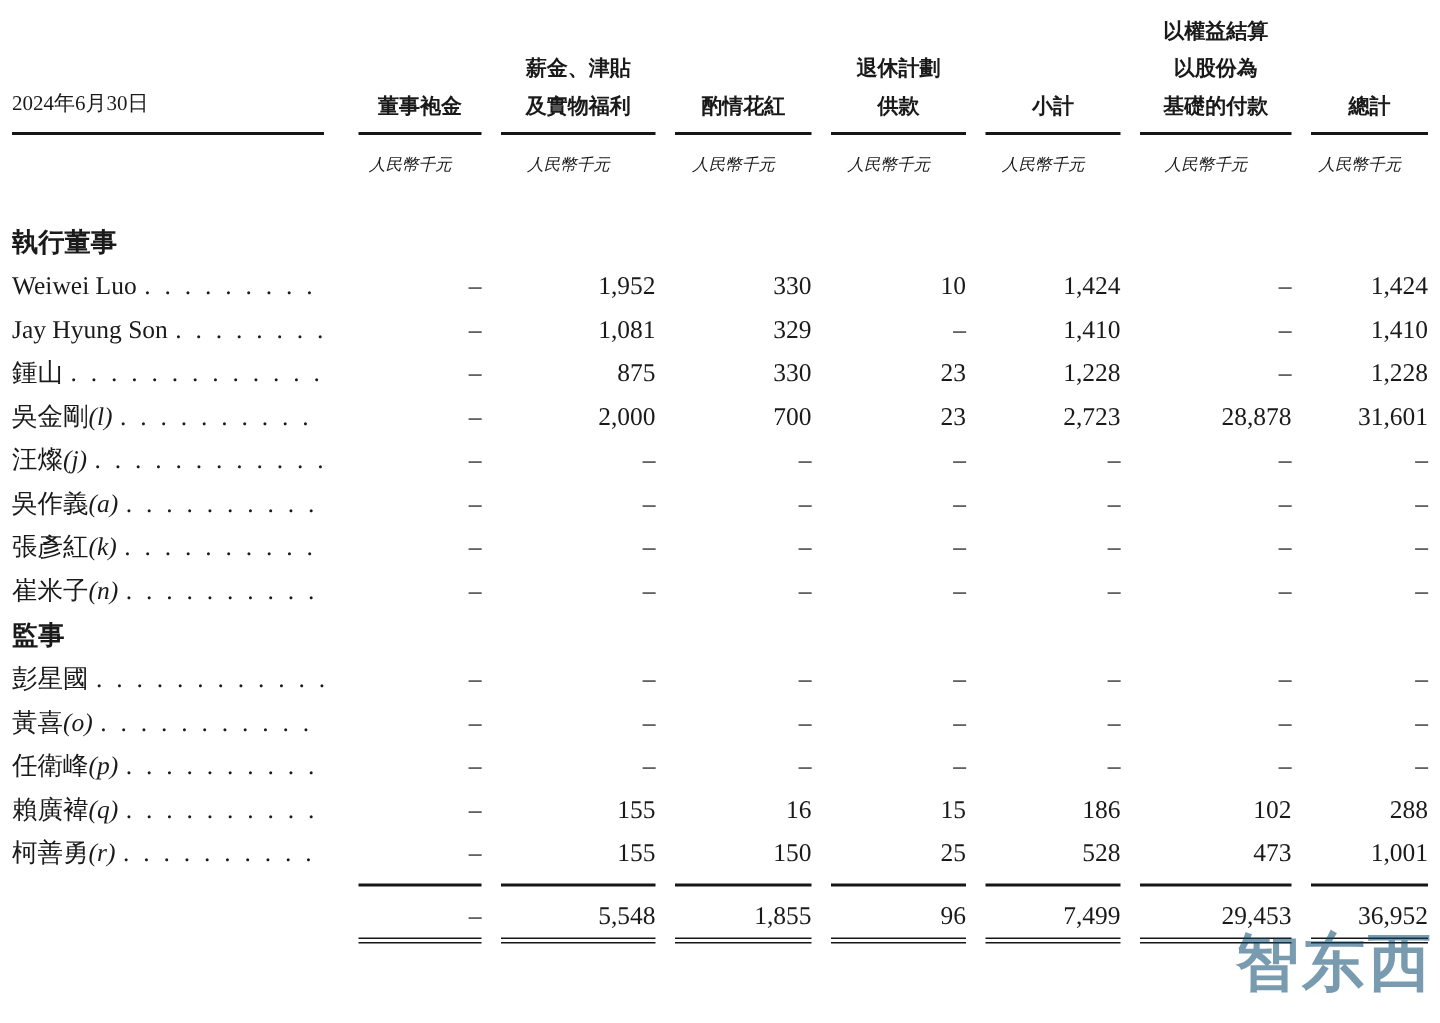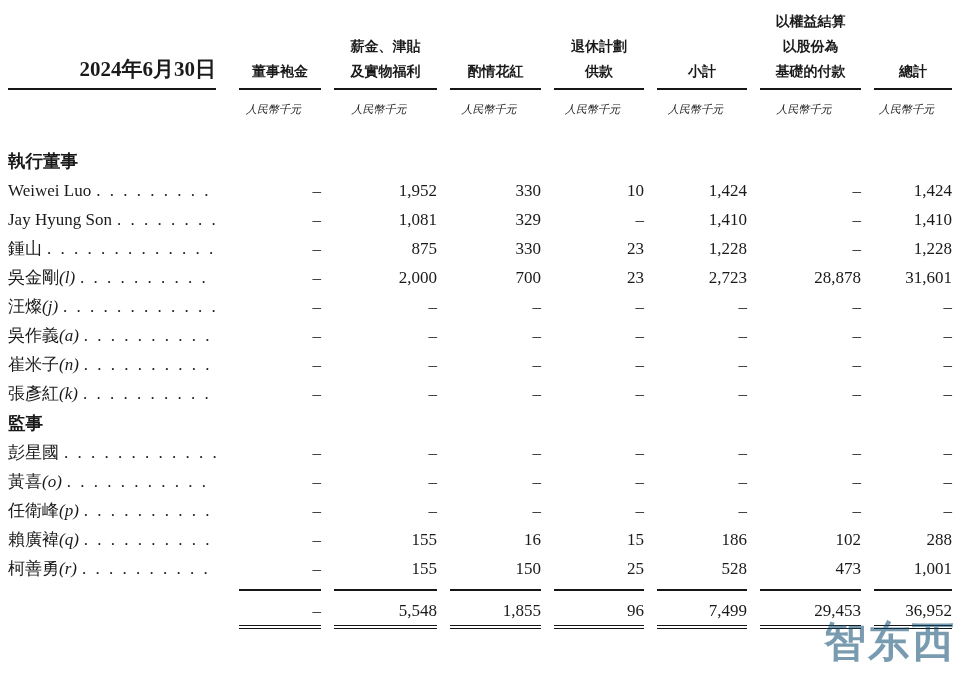--- a/index.html
+++ b/index.html
@@ -27,23 +27,23 @@
     text-align: center;
     font-weight: bold;
     font-size: 14px;
     line-height: 25px;
     border-bottom: 2px solid #161616;
     padding-bottom: 4px;
   }
   .hd .hl { display: block; white-space: nowrap; }
   .hd-date {
     margin-right: 10px;
-    text-align: right;
-    font-weight: bold;
-    font-size: 21px;
+    text-align: left;
+    font-weight: normal;
+    font-size: 14px;
     line-height: 25px;
     border-bottom: 2px solid #161616;
     padding-bottom: 6px;
     white-space: nowrap;
   }
   tr.unit-row td { height: 33px; vertical-align: middle; }
   .unit {
     text-align: center;
     font-style: italic;
     font-size: 11px;
@@ -300,38 +300,38 @@
     <td class="v">–</td>
     <td class="v">–</td>
     <td class="v">–</td>
     <td class="v">–</td>
     <td class="v">–</td>
     <td class="v">–</td>
   </tr>
   <tr>
     <td class="nc">
             <div class="ncflex">
+              <span class="nm">張彥紅</span>
+              <span class="fn">(k)</span>
+              <span class="ld"></span>
+            </div>
+          </td>
+    <td class="v">–</td>
+    <td class="v">–</td>
+    <td class="v">–</td>
+    <td class="v">–</td>
+    <td class="v">–</td>
+    <td class="v">–</td>
+    <td class="v">–</td>
+  </tr>
+  <tr>
+    <td class="nc">
+            <div class="ncflex">
               <span class="nm">崔米子</span>
               <span class="fn">(n)</span>
-              <span class="ld"></span>
-            </div>
-          </td>
-    <td class="v">–</td>
-    <td class="v">–</td>
-    <td class="v">–</td>
-    <td class="v">–</td>
-    <td class="v">–</td>
-    <td class="v">–</td>
-    <td class="v">–</td>
-  </tr>
-  <tr>
-    <td class="nc">
-            <div class="ncflex">
-              <span class="nm">張彥紅</span>
-              <span class="fn">(k)</span>
               <span class="ld"></span>
             </div>
           </td>
     <td class="v">–</td>
     <td class="v">–</td>
     <td class="v">–</td>
     <td class="v">–</td>
     <td class="v">–</td>
     <td class="v">–</td>
     <td class="v">–</td>

